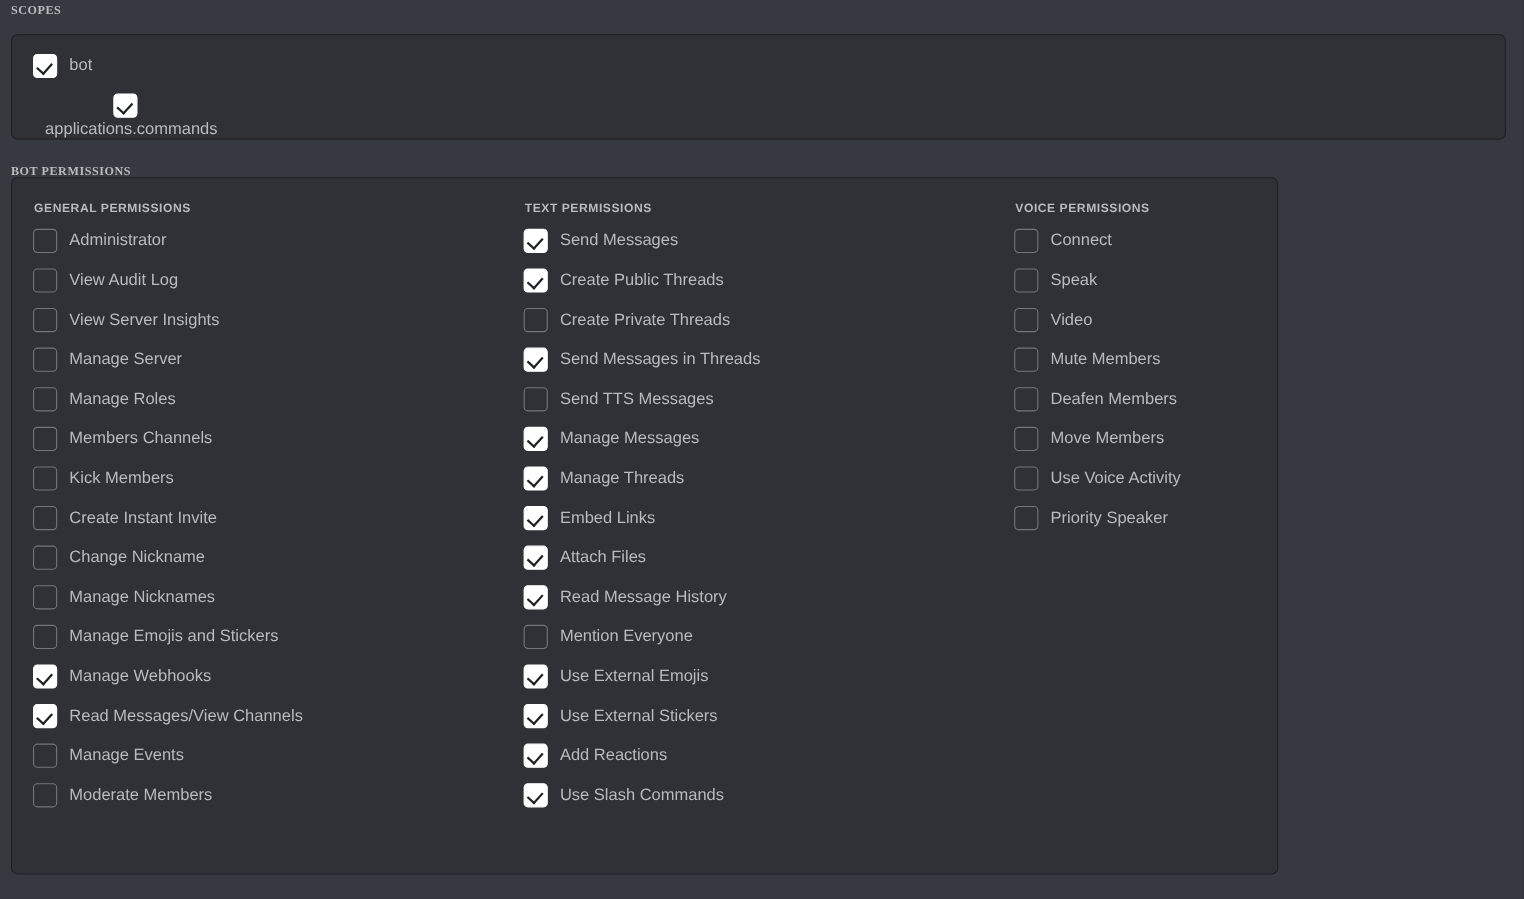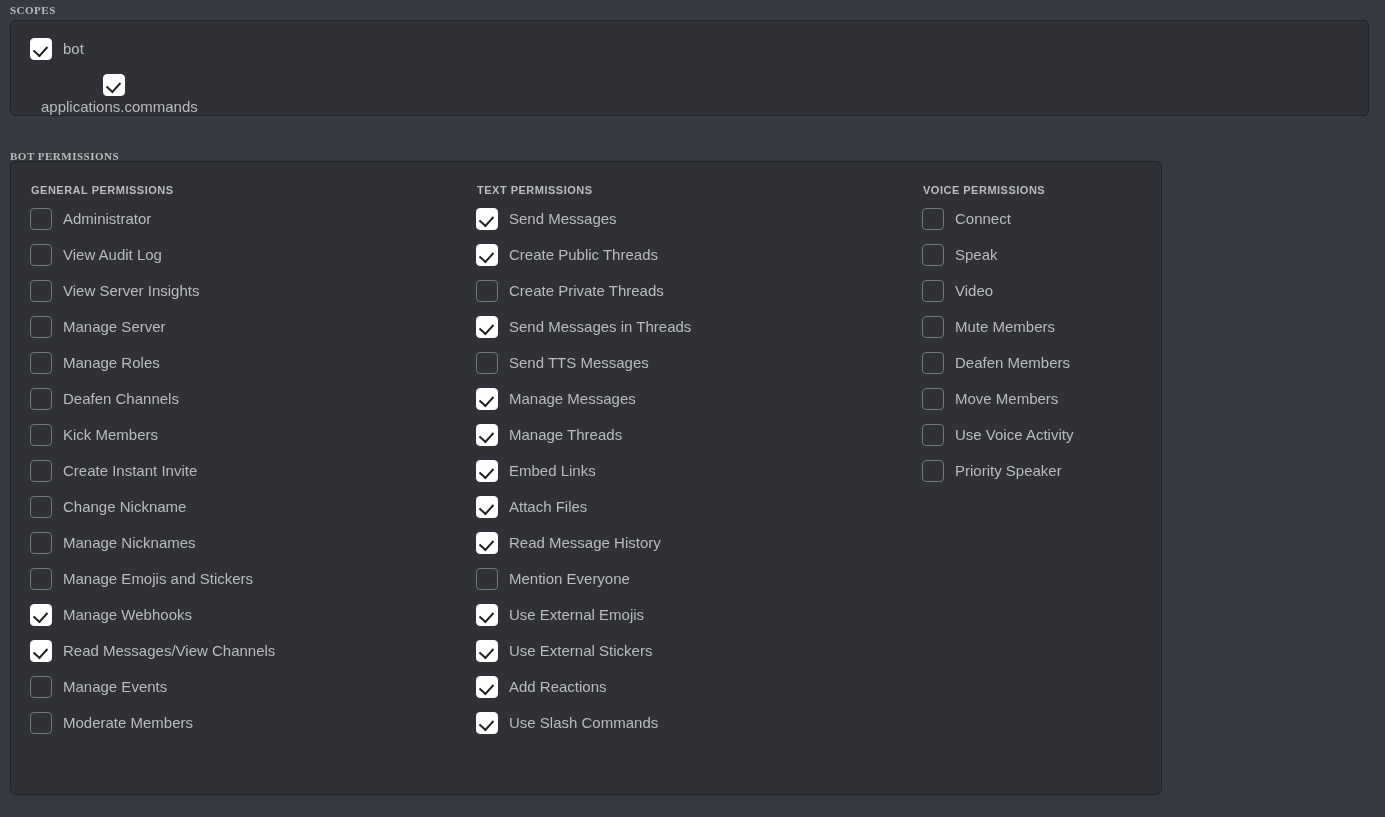--- a/index.html
+++ b/index.html
@@ -35,21 +35,21 @@
   
   .panel {
     position: absolute;
     background: #2f3136;
     border: 1px solid #202225;
     border-radius: 6px;
   }
 
   #scopes-panel {
     left: 10px;
-    top: 20px;
+    top: 31px;
     width: 1359px;
     height: 96px;
   }
 
   #permissions-panel {
     left: 10px;
     top: 161px;
     width: 1152px;
     height: 634px;
     padding-left: 48px;
@@ -175,21 +175,21 @@
         <div class="perm-row">
           <span class="cbox off"></span>
           <span class="cbox-label">Manage Server</span>
         </div>
         <div class="perm-row">
           <span class="cbox off"></span>
           <span class="cbox-label">Manage Roles</span>
         </div>
         <div class="perm-row">
           <span class="cbox off"></span>
-          <span class="cbox-label">Deafen Channels</span>
+          <span class="cbox-label">Members Channels</span>
         </div>
         <div class="perm-row">
           <span class="cbox off"></span>
           <span class="cbox-label">Kick Members</span>
         </div>
         <div class="perm-row">
           <span class="cbox off"></span>
           <span class="cbox-label">Create Instant Invite</span>
         </div>
         <div class="perm-row">

